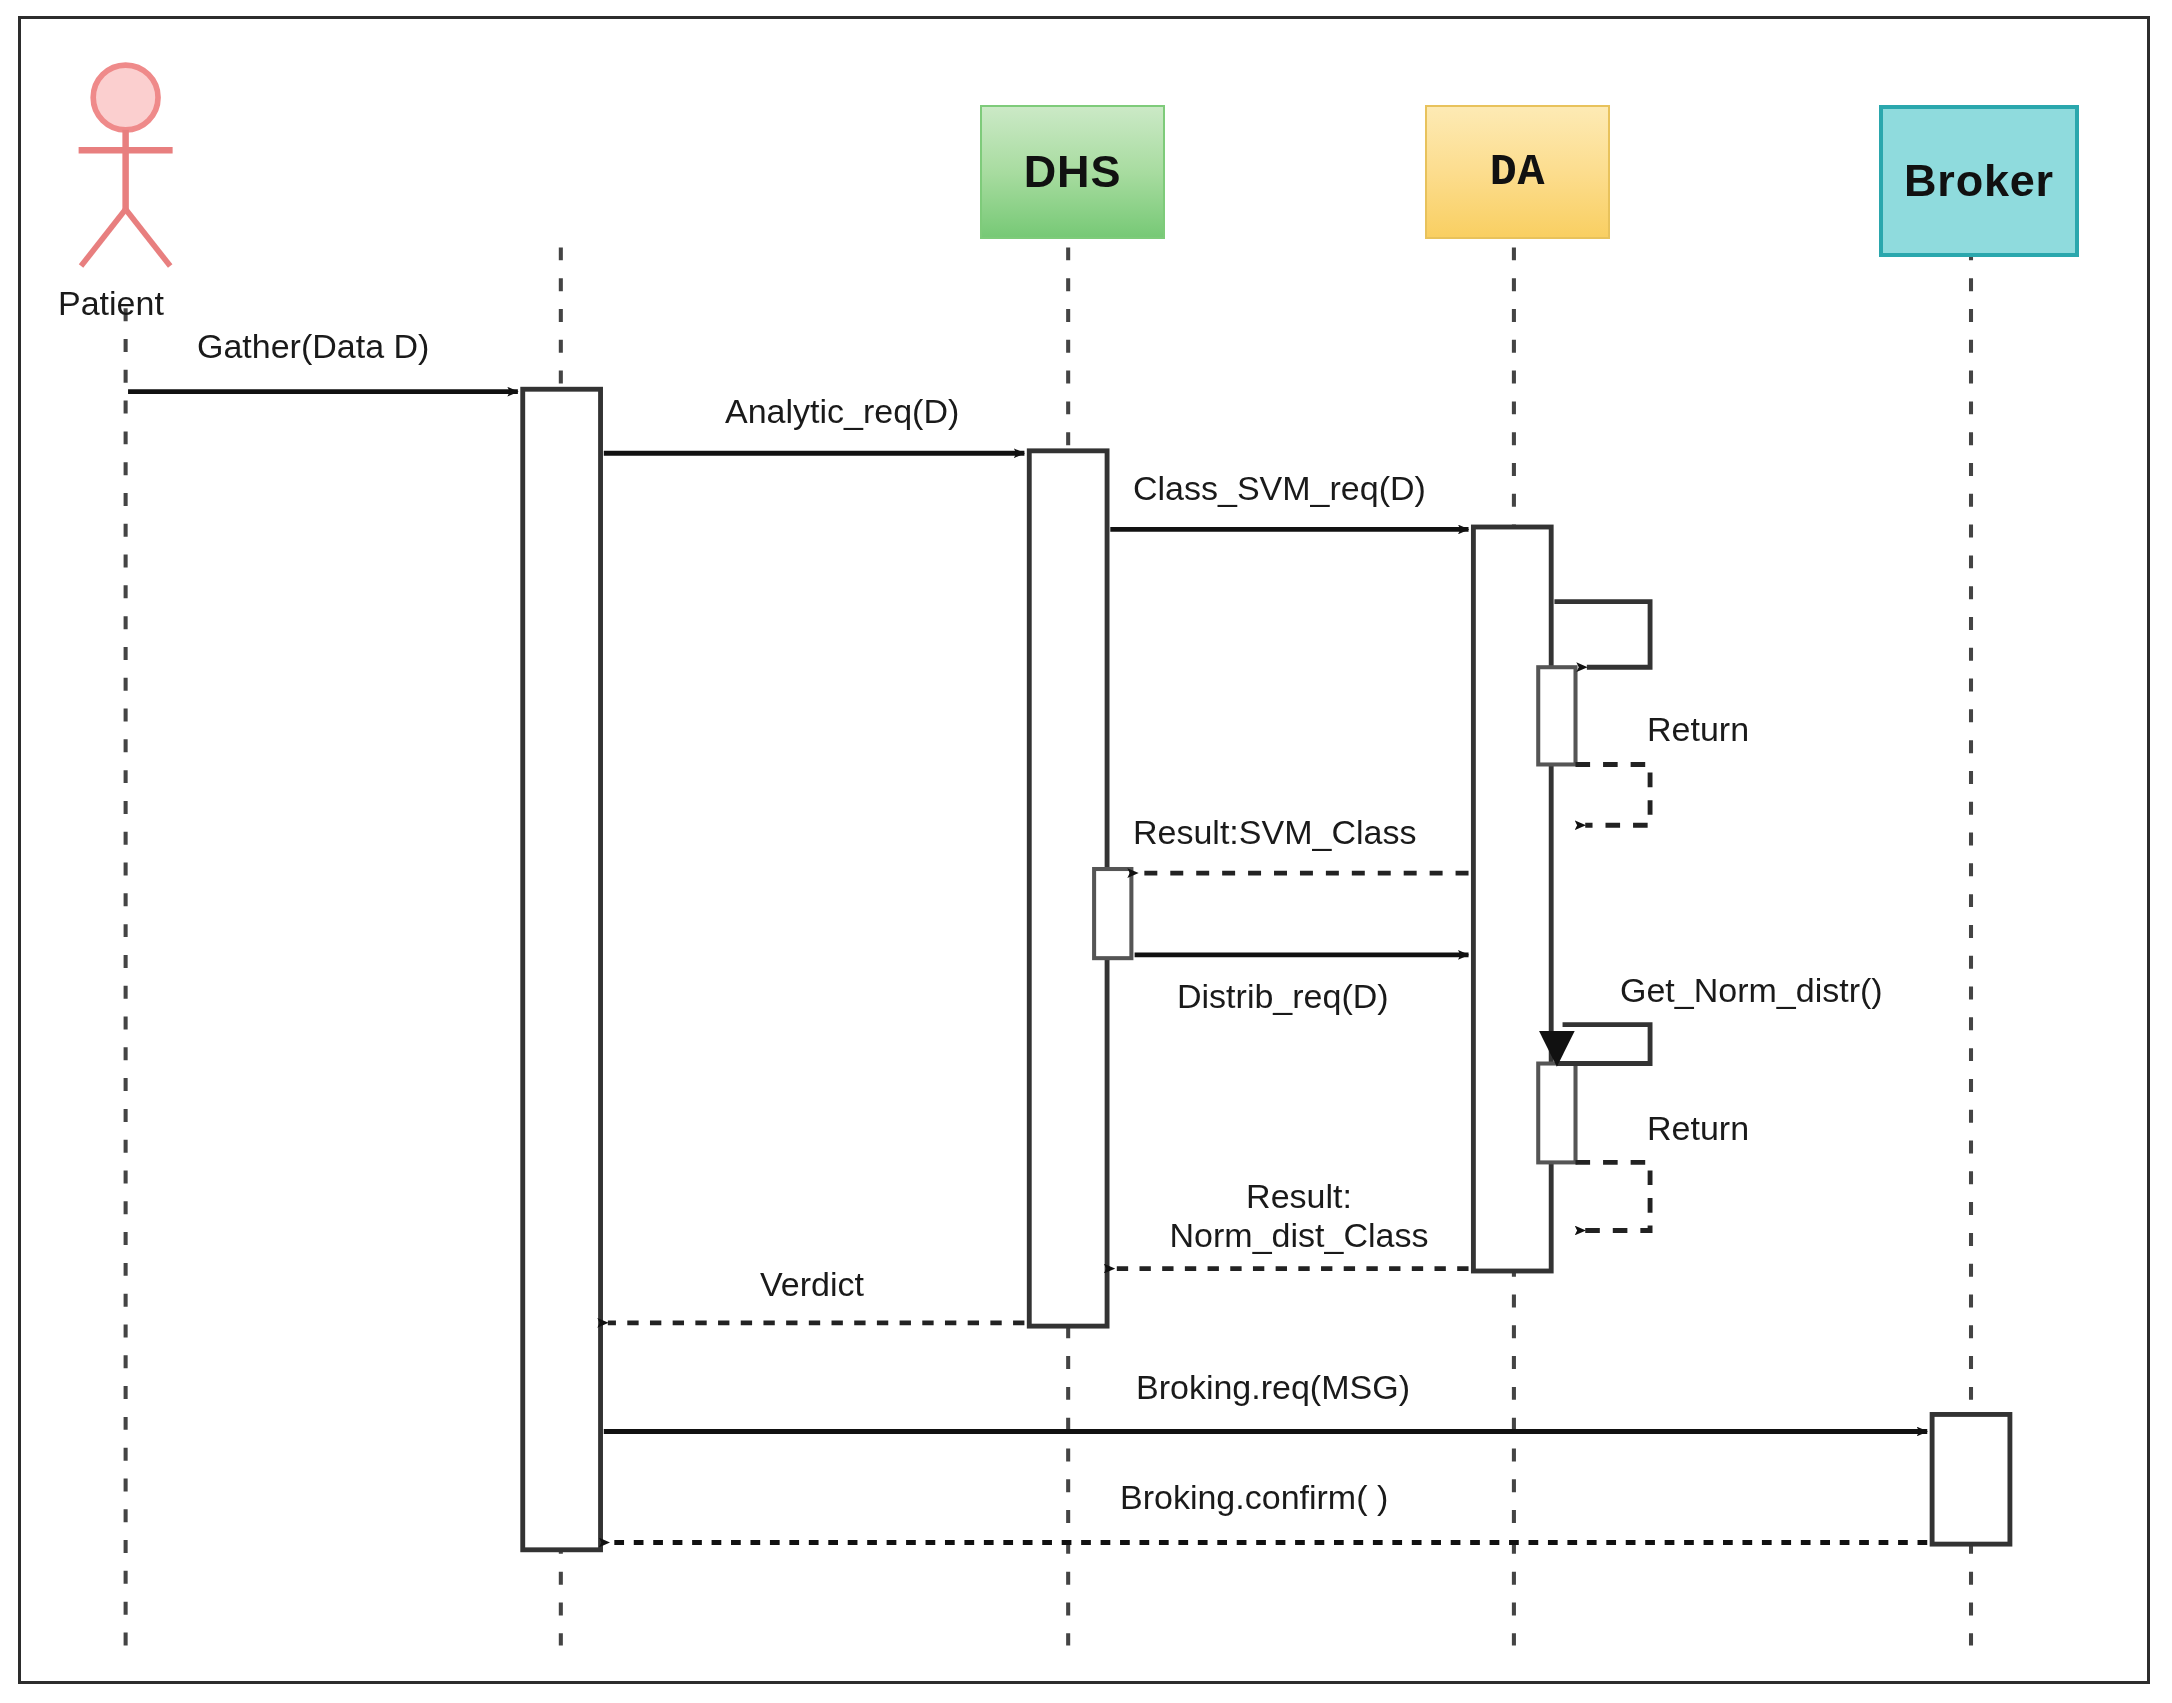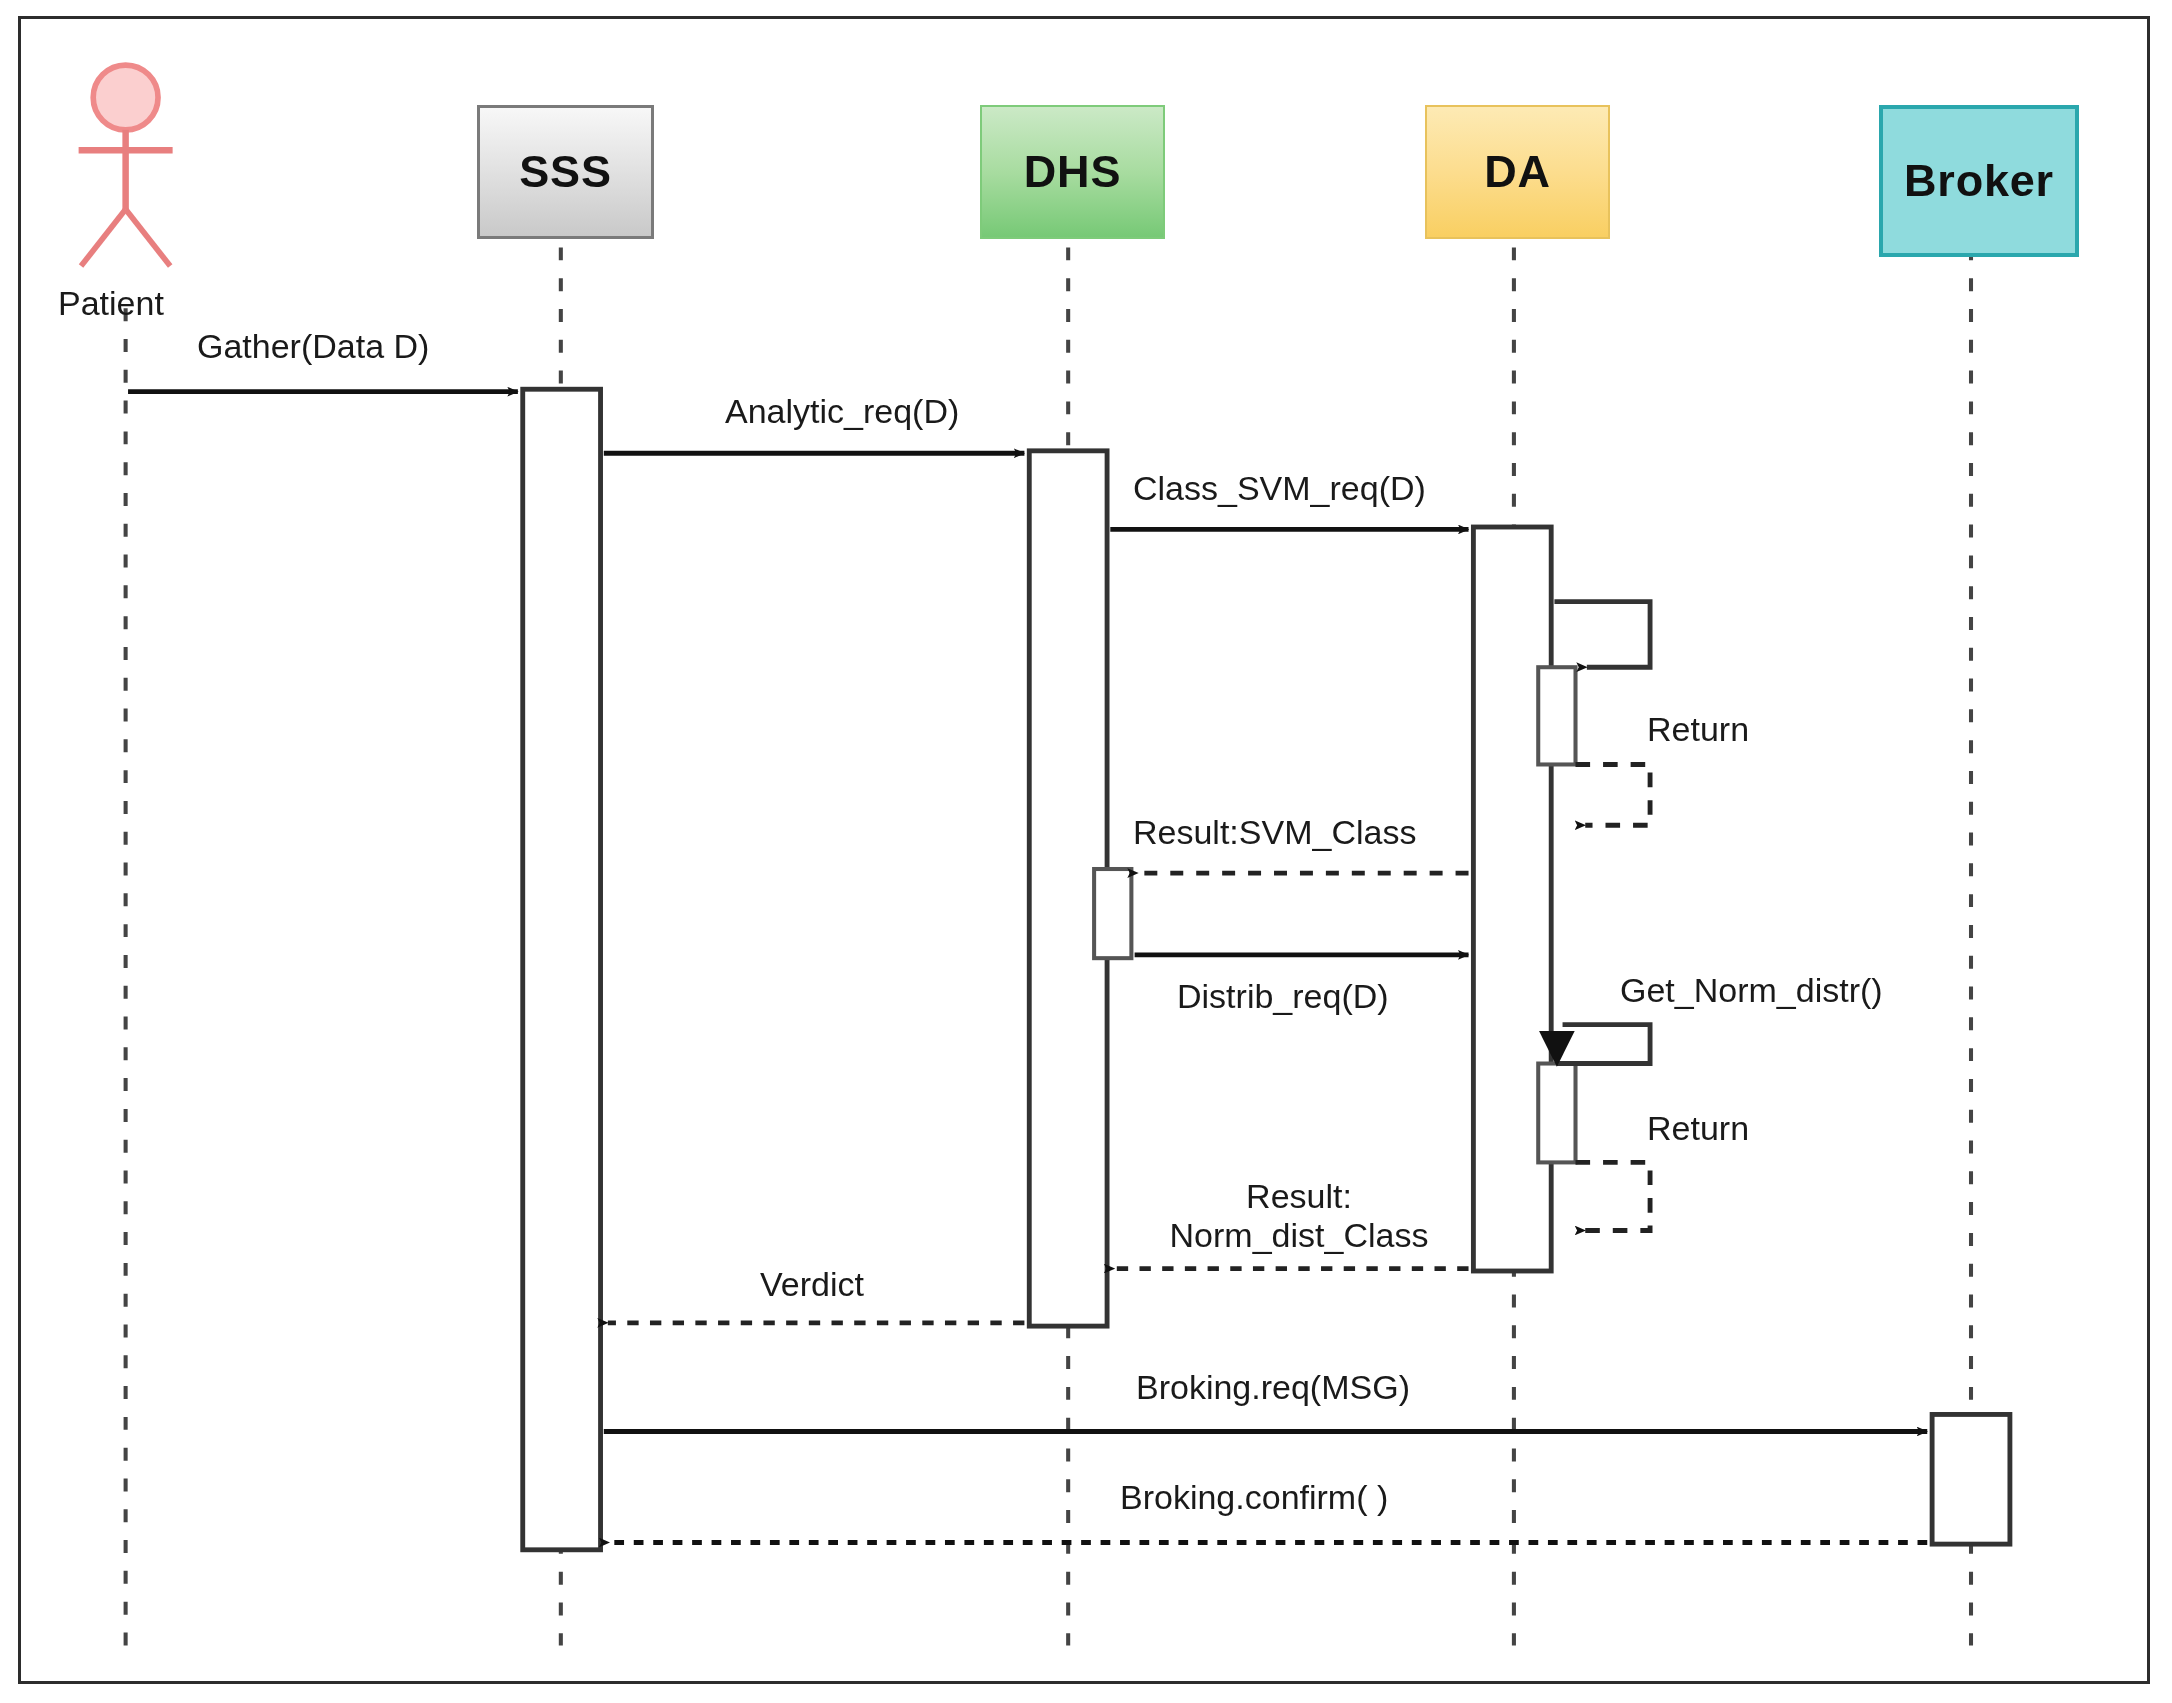--- a/index.html
+++ b/index.html
@@ -50,20 +50,21 @@
     background: linear-gradient(to bottom, #f7f7f7 0%, #e3e3e3 45%, #c9c9c9 100%);
     border: 3.2px solid #7a7a7a;
   }
   .hdr-dhs {
     background: linear-gradient(to bottom, #cbe9c6 0%, #a8dca0 50%, #77c976 100%);
     border: 2.4px solid #7ecb7a;
   }
   .hdr-da {
     background: linear-gradient(to bottom, #fdeab4 0%, #fcdd8e 50%, #f9cf62 100%);
     border: 2.4px solid #e8c25c;
+    font-family: Liberation Mono, monospace;
   }
   .hdr-broker {
     background: #8fdbdd;
     border: 4px solid #2aa7ad;
   }
   .lbl {
     position: absolute;
     font-size: 34px;
     color: #1a1a1a;
     white-space: nowrap;
@@ -141,23 +142,20 @@
 
     <line x1="1812" y1="1565" x2="1375" y2="1565" stroke="#222" stroke-width="6" stroke-dasharray="14 14" marker-end="url(#ahl)"></line>
 
     <line x1="1264" y1="1632" x2="750" y2="1632" stroke="#222" stroke-width="6" stroke-dasharray="14 14" marker-end="url(#ahl)"></line>
 
     <line x1="745" y1="1766" x2="2378" y2="1766" stroke="#111" stroke-width="6" marker-end="url(#ah)"></line>
 
     <line x1="2378" y1="1903" x2="752" y2="1903" stroke="#111" stroke-width="6" stroke-dasharray="12 12" marker-end="url(#ahl)"></line>
   </svg>
 
-  <div class="hdr hdr-sss" style="left:477px; top:105px; width:177px; height:134px;">
-    <span>SSS</span>
-  </div>
 
   <div class="hdr hdr-dhs" style="left:980px; top:105px; width:185px; height:134px;">
     <span>DHS</span>
   </div>
 
   <div class="hdr hdr-da" style="left:1425px; top:105px; width:185px; height:134px;">
     <span>DA</span>
   </div>
 
   <div class="hdr hdr-broker" style="left:1879px; top:105px; width:200px; height:152px;">

